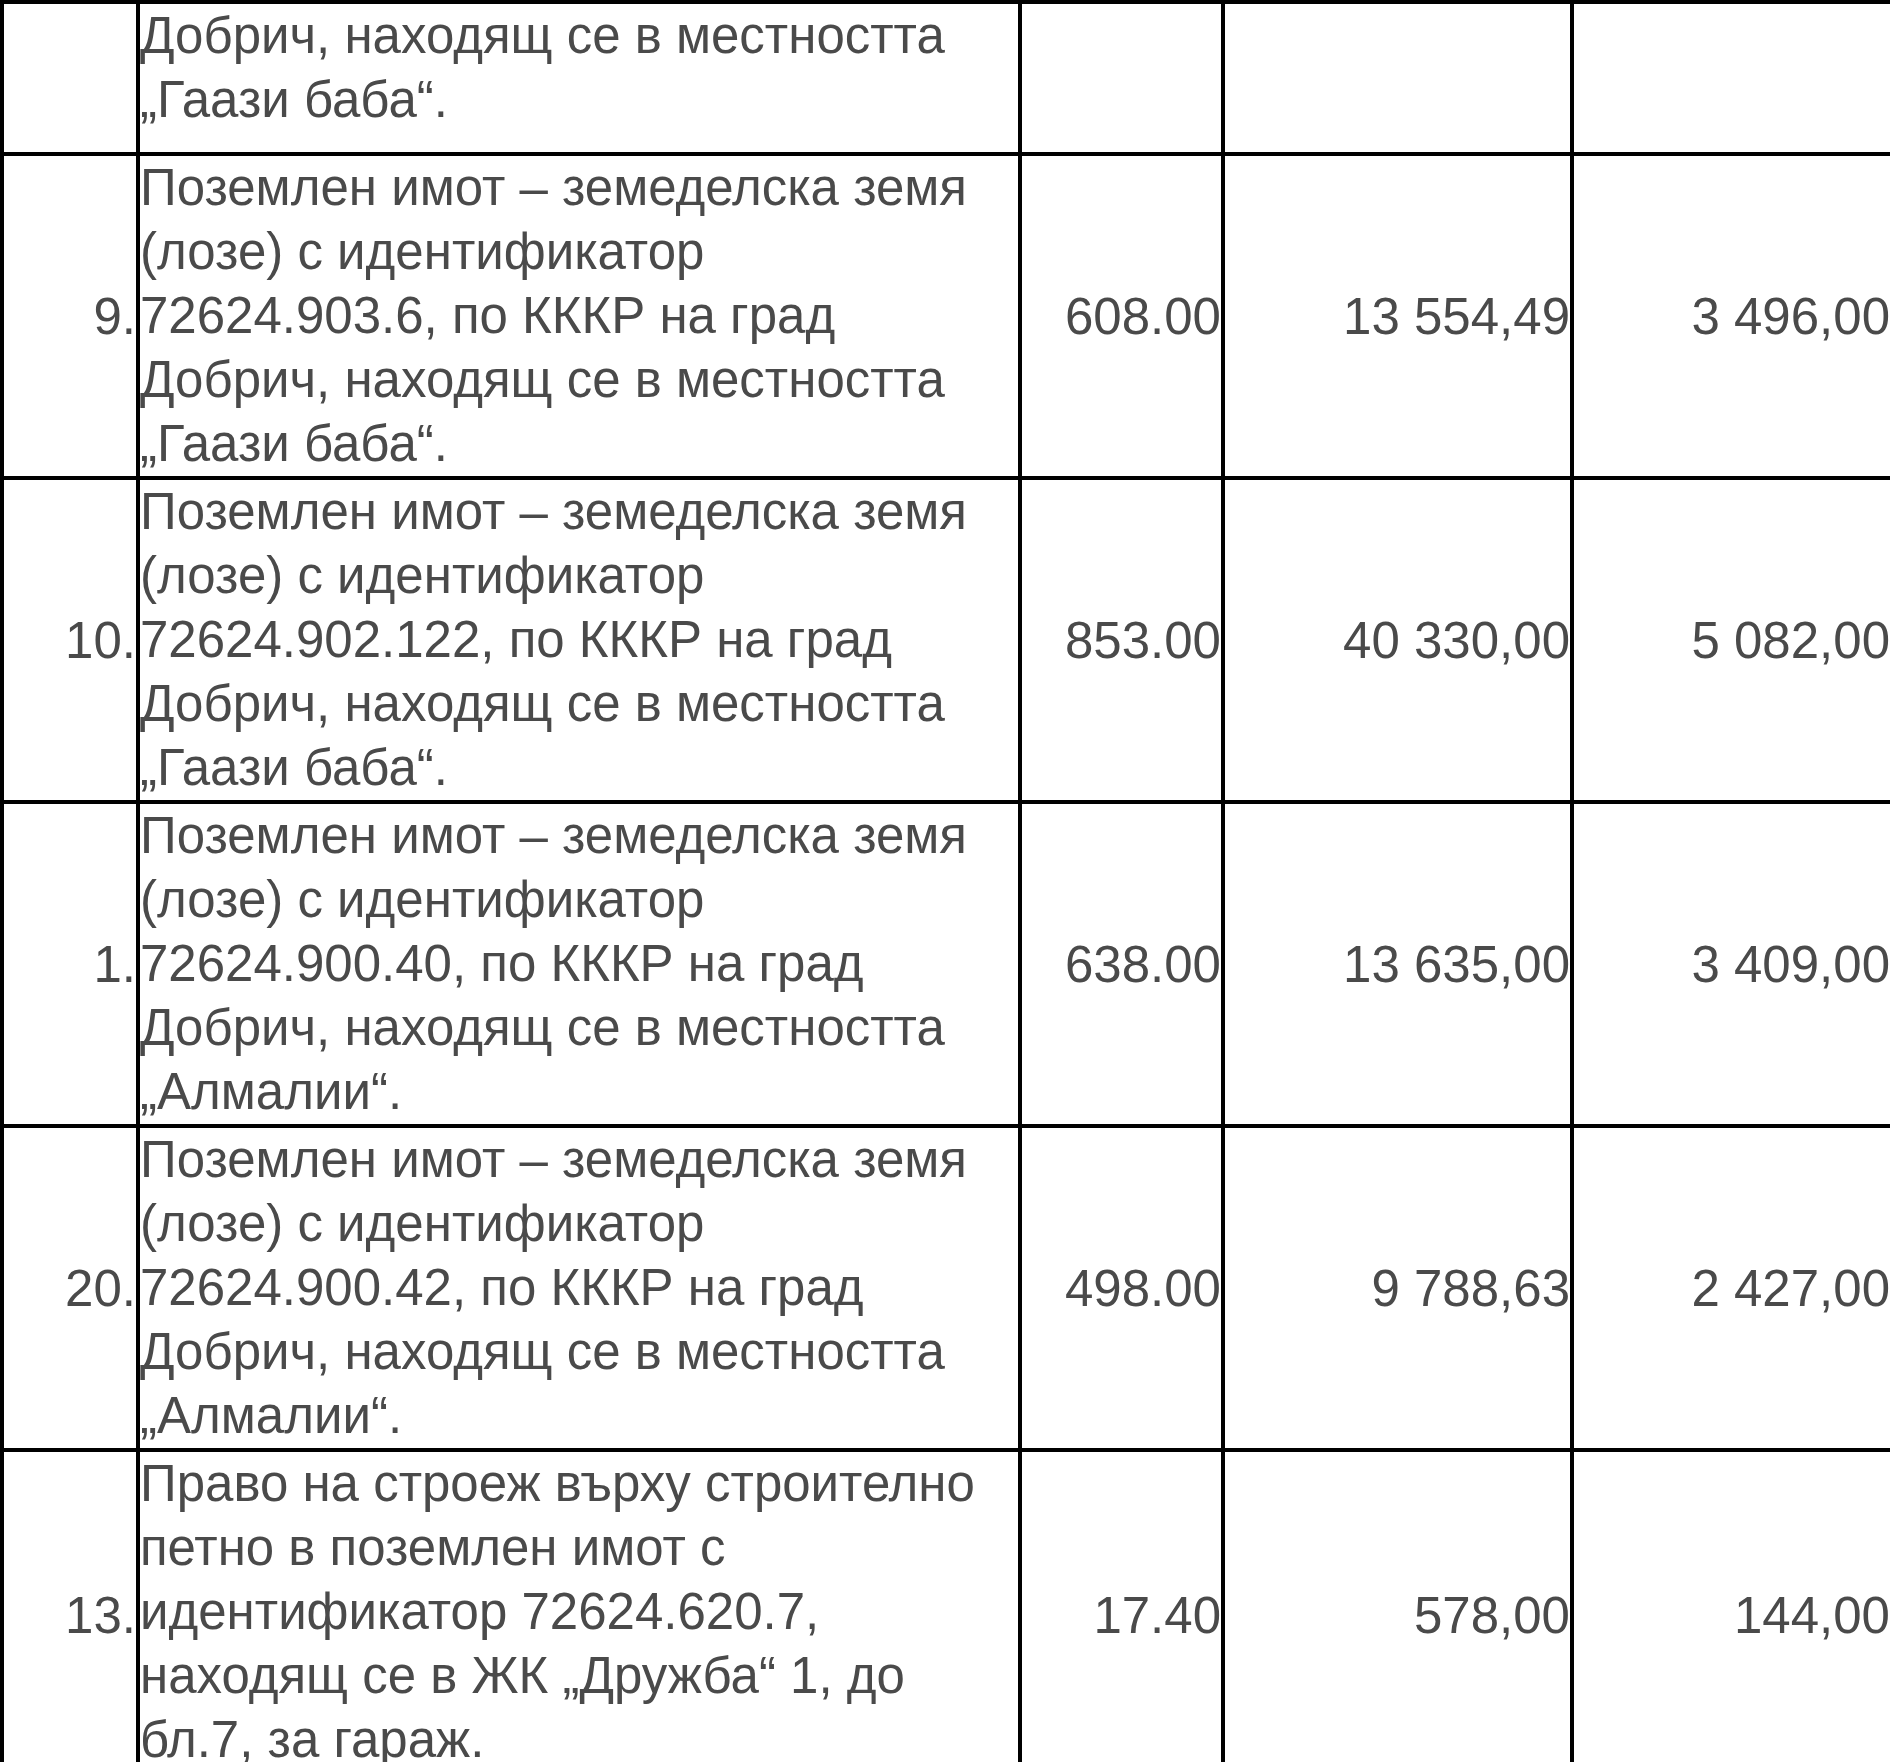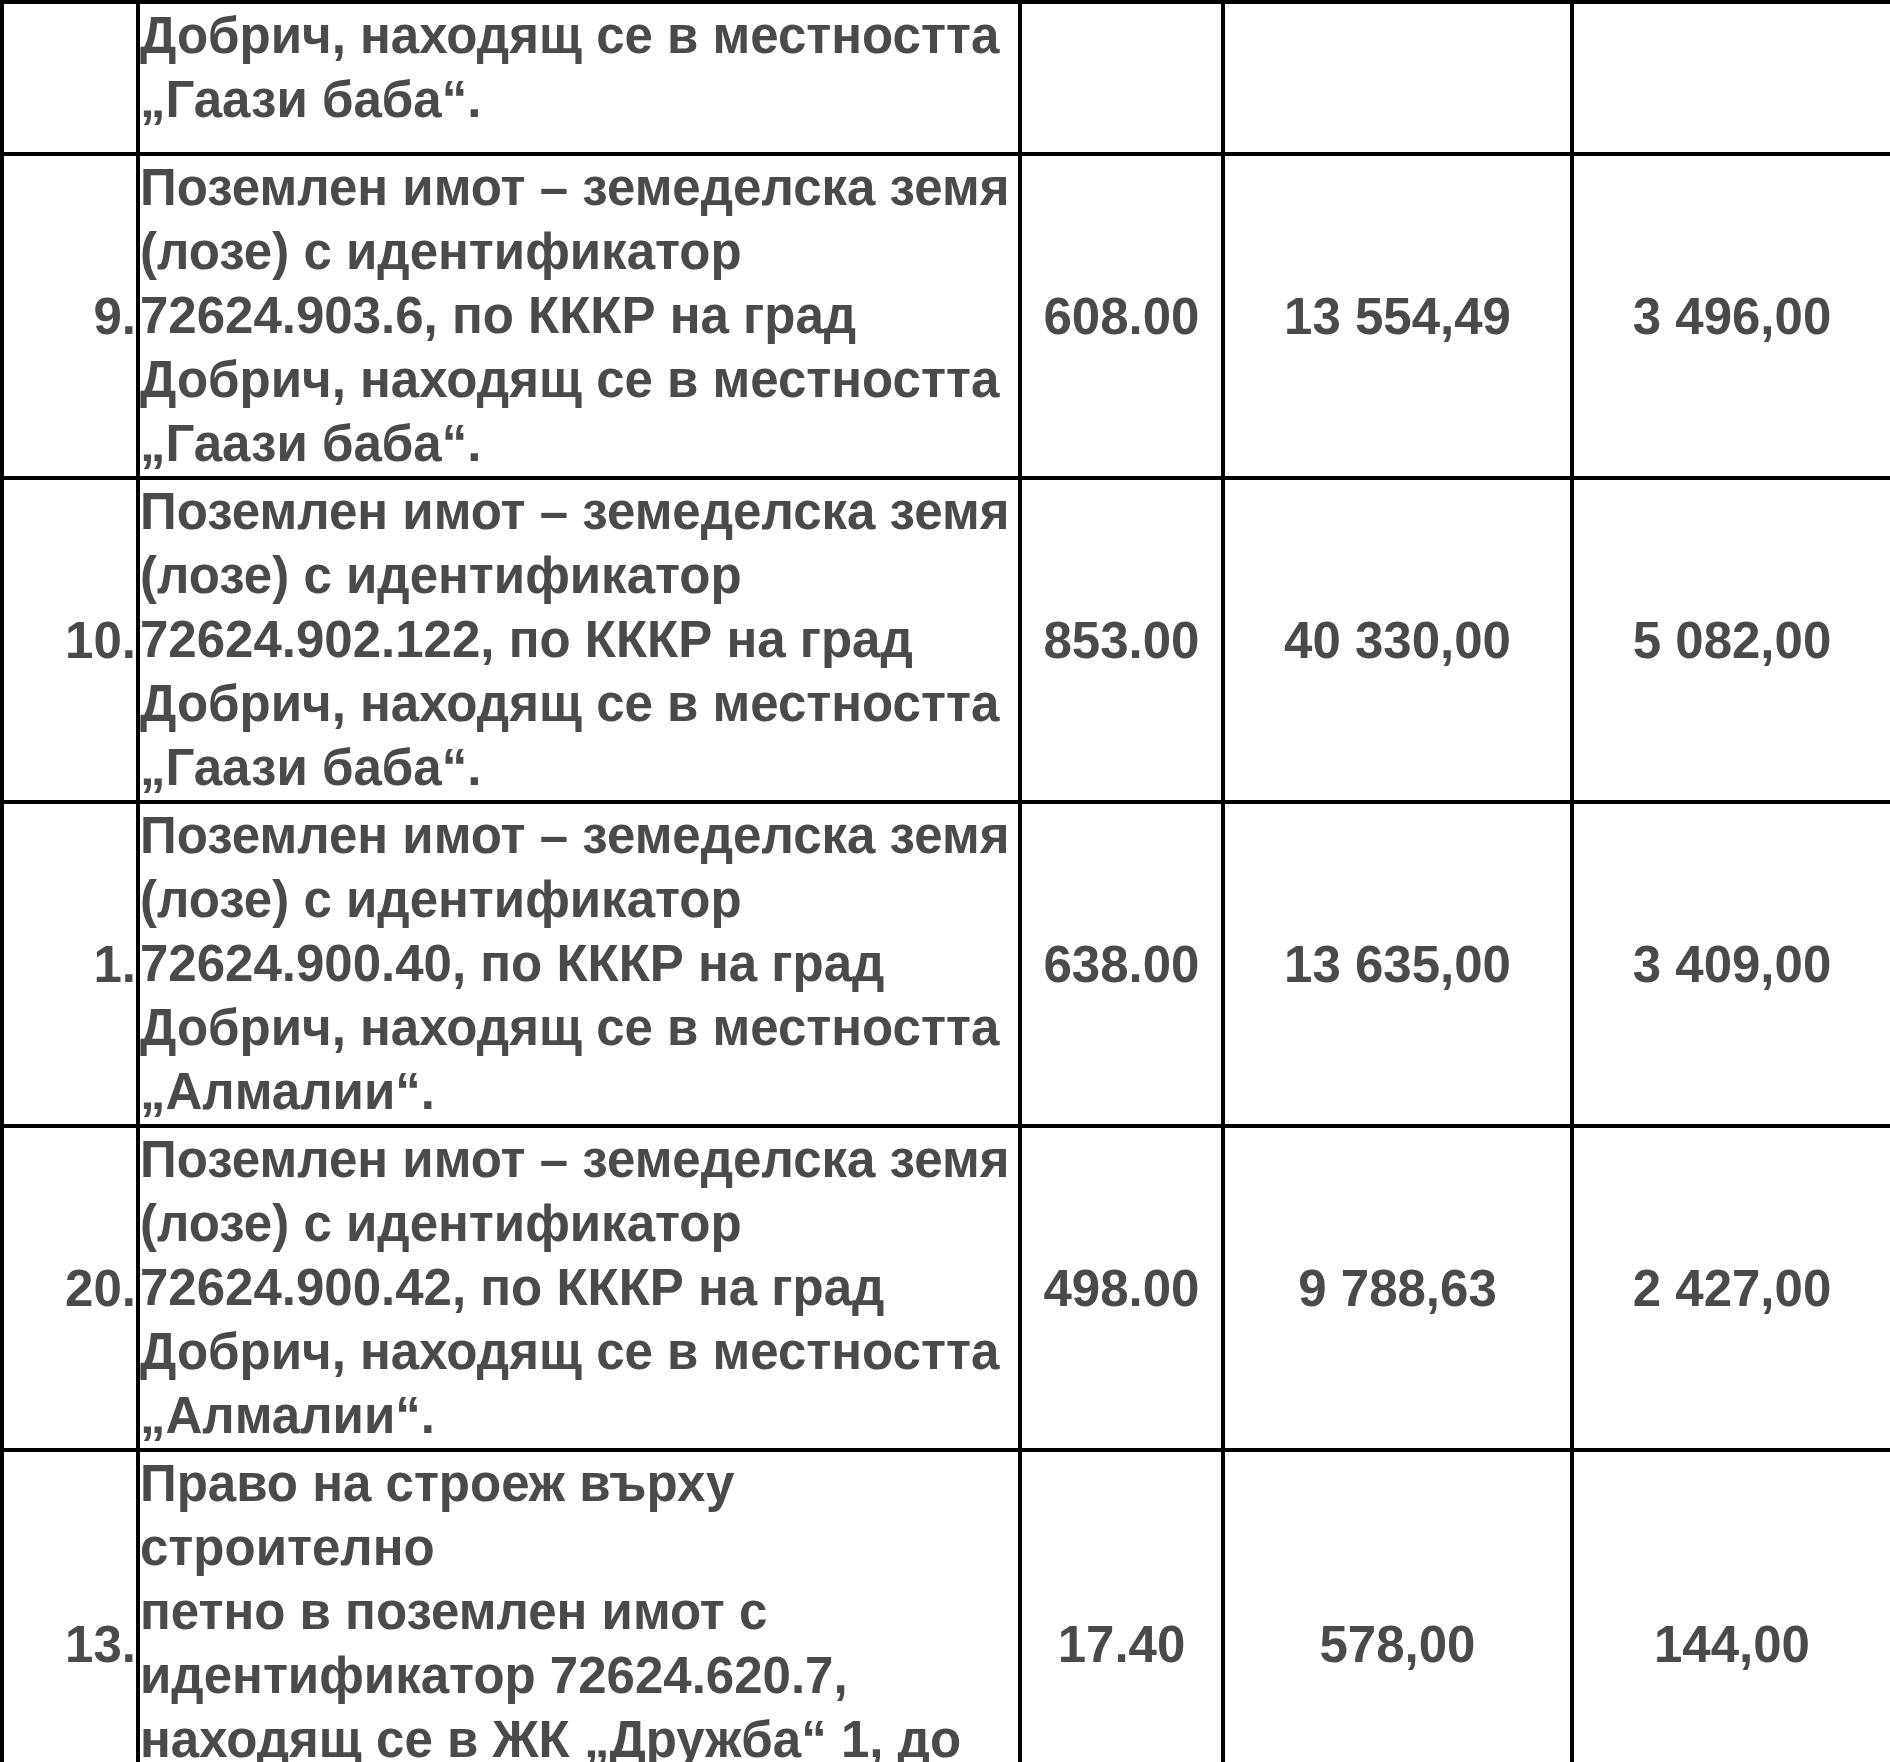--- a/index.html
+++ b/index.html
@@ -5,21 +5,20 @@
   html, body {
     margin: 0;
     padding: 0;
     background: #ffffff;
   }
   .page {
     width: 1890px;
     height: 1762px;
     overflow: hidden;
     background: #ffffff;
-    font-weight: bold;
   }
   table.doc-table {
     border-collapse: collapse;
     table-layout: fixed;
     width: 1890px;
     height: 1762px;
     font-family: "Liberation Sans", sans-serif;
     font-size: 51px;
     color: #4a4a4a;
   }
@@ -35,21 +34,21 @@
     padding-right: 22px;
     padding-bottom: 6px;
   }
   td.cell-desc {
     vertical-align: top;
     padding: 6px 12px 0 19px;
     line-height: 64px;
     white-space: pre-line;
   }
   td.cell-val {
-    text-align: center;
+    text-align: right;
     vertical-align: middle;
     padding-bottom: 6px;
   }
   tr.r-partial { height: 152px; }
   tr.r-std     { height: 320px; }
   tr.r-last    { height: 330px; }
 </style>
 </head>
 <body>
 

